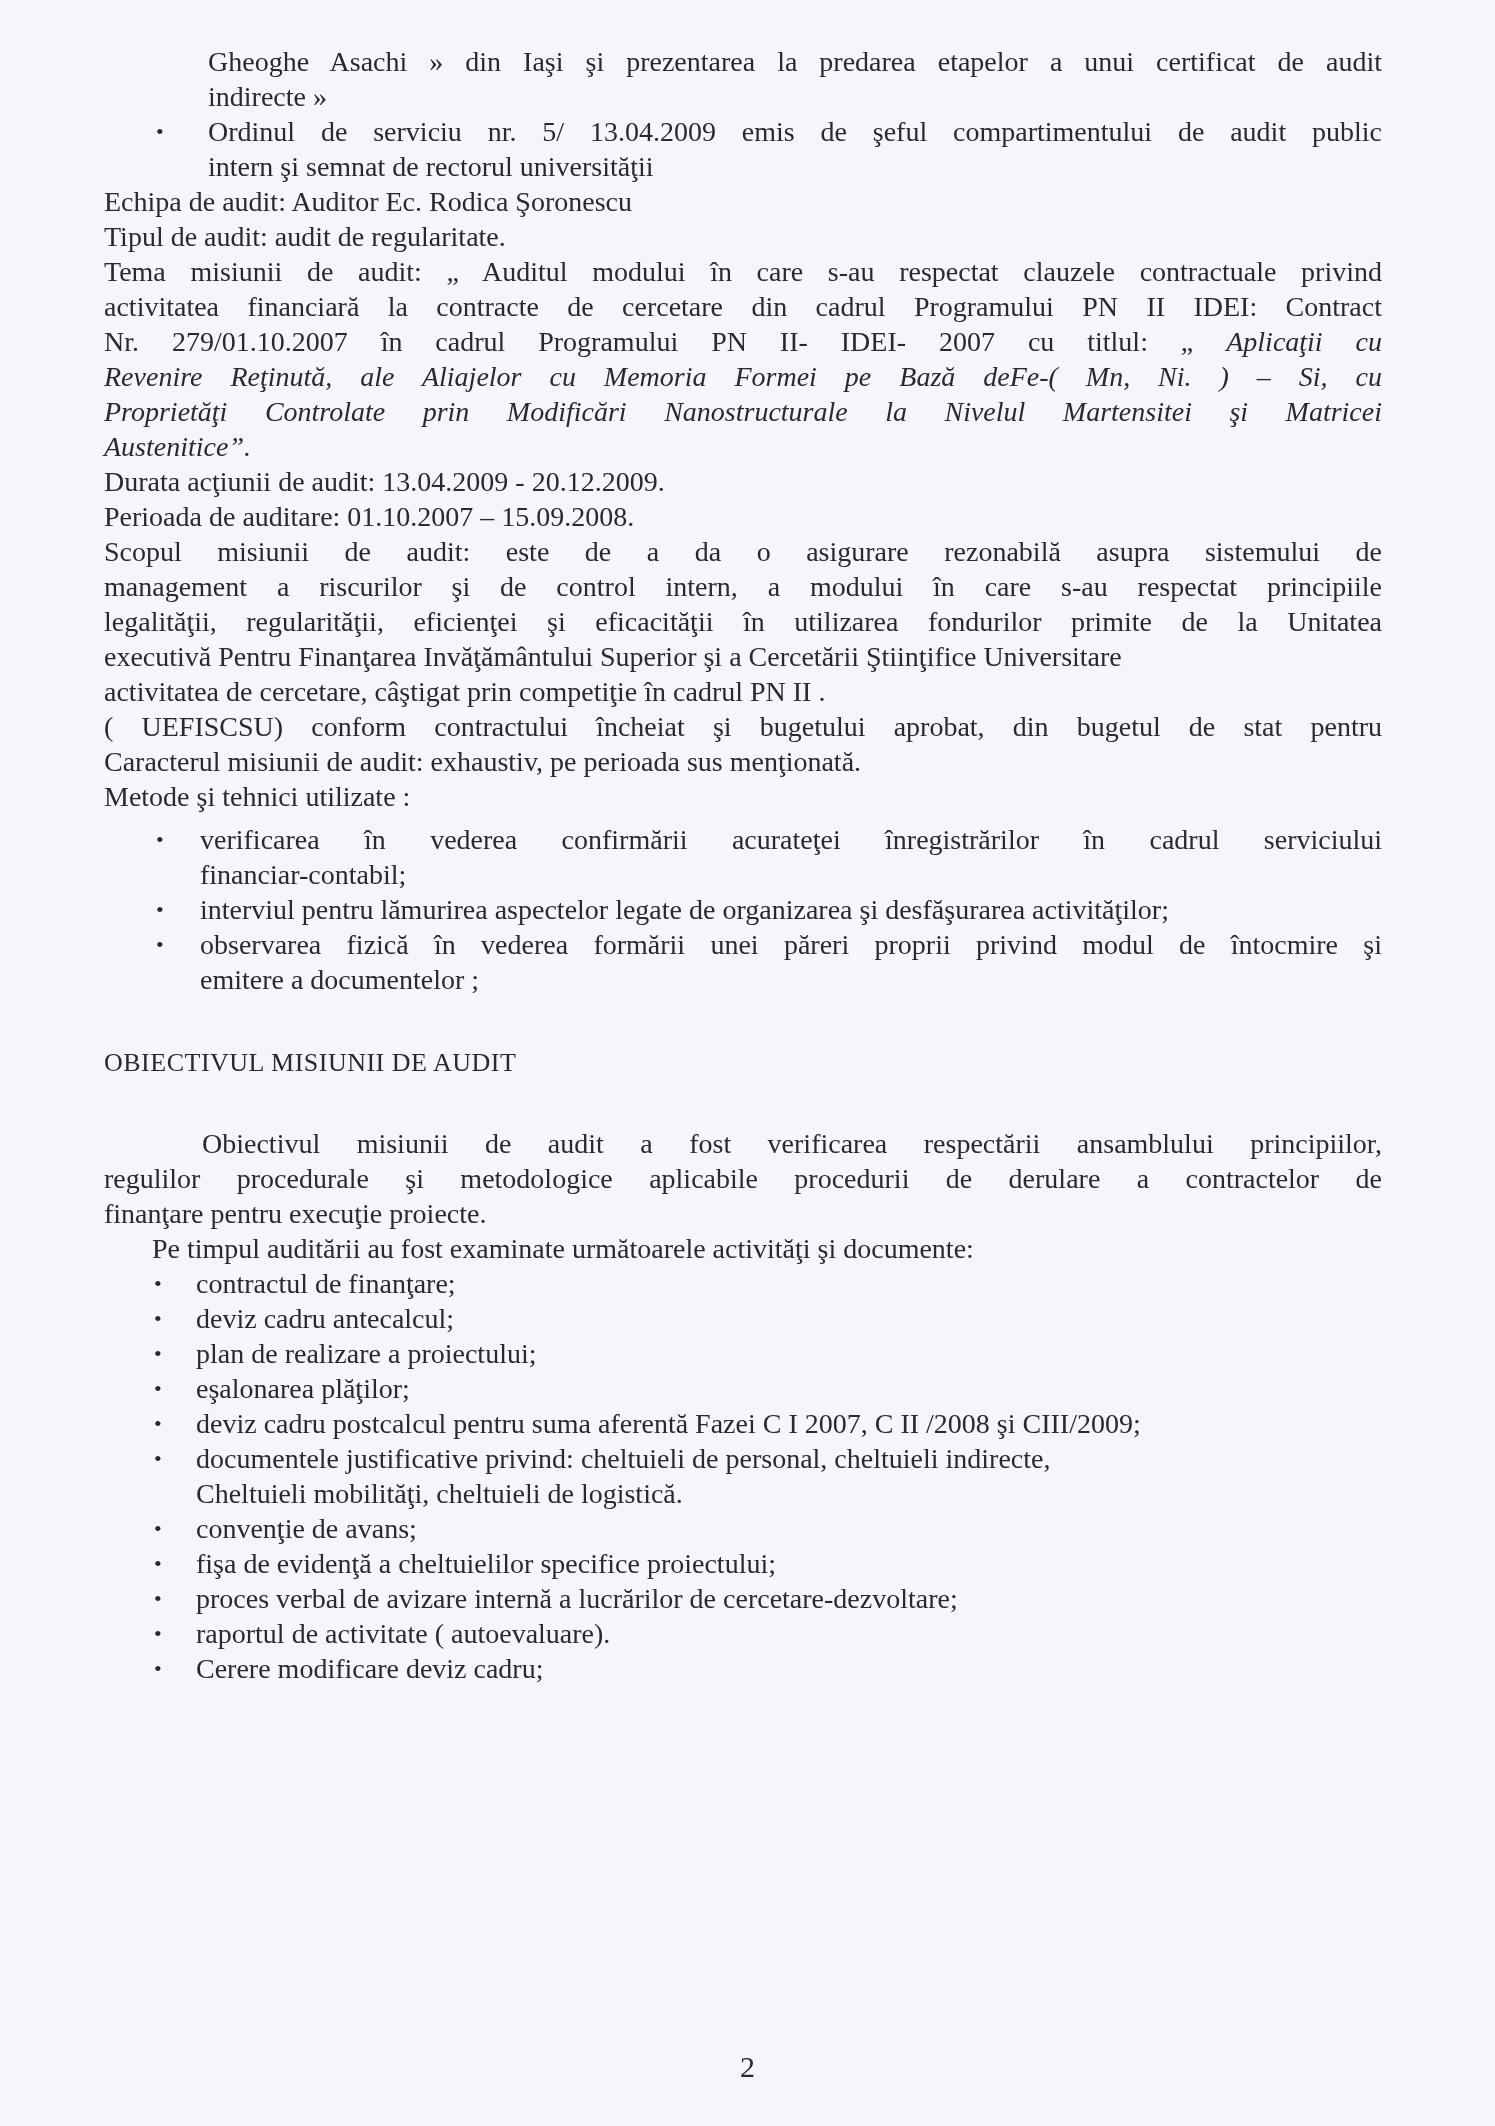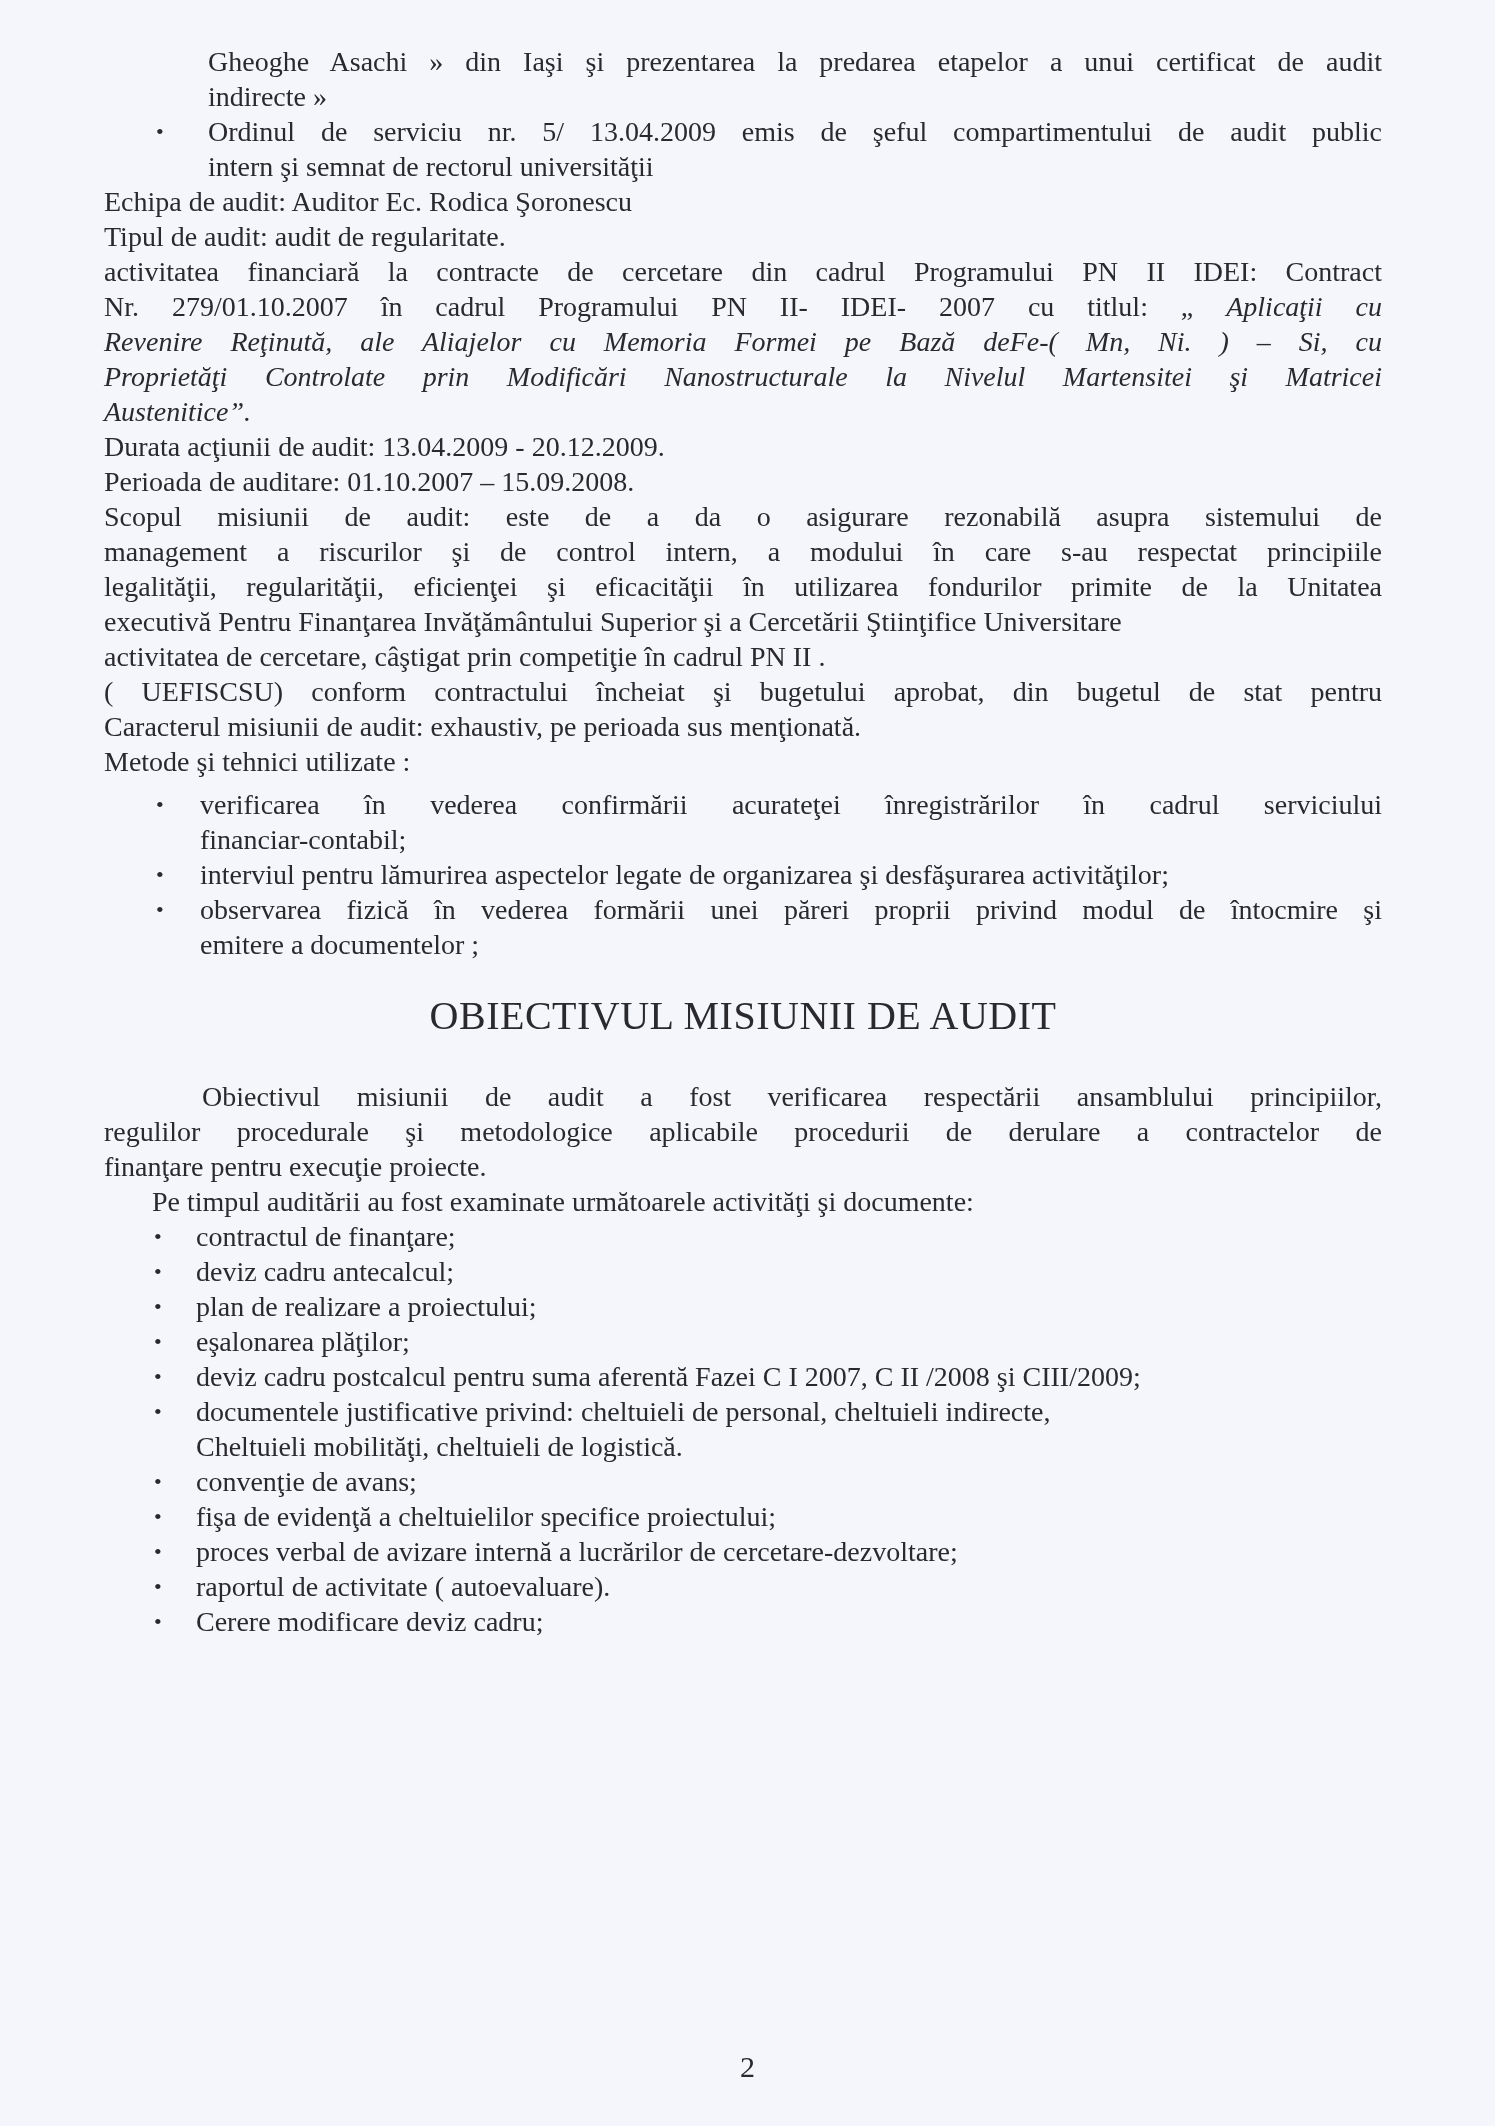--- a/index.html
+++ b/index.html
@@ -25,24 +25,23 @@
     .bullets li { position: relative; }
     .b1 li { padding-left: 104px; }
     .b1 li .dot { position: absolute; left: 52px; top: 0; }
     .b2 li { padding-left: 96px; }
     .b2 li .dot { position: absolute; left: 52px; top: 0; }
     .b3 li { padding-left: 92px; }
     .b3 li .dot { position: absolute; left: 50px; top: 0; }
     .dot { font-size: 22px; }
     .it { font-style: italic; }
     .heading {
-      margin-top: 36px;
-      font-size: 40px;
+      margin-top: 48px;
+      font-size: 26px;
       letter-spacing: 0.5px;
-      text-align: center;
     }
     .para-indent { text-indent: 98px; }
     .gap { height: 8px; }
     .pagenum {
       position: absolute;
       left: 0; width: 1495px; top: 2050px;
       text-align: center;
       font-size: 30px;
     }
   </style>
@@ -61,20 +60,21 @@
       <span class="dot">•</span>
       <span class="ln just">Ordinul de serviciu nr. 5/ 13.04.2009 emis de şeful compartimentului de audit public</span>
       <span class="ln">intern şi semnat de rectorul universităţii</span>
     </li>
   </ul>
 
   <span class="ln">Echipa de audit: Auditor Ec. Rodica Şoronescu</span>
   <span class="ln">Tipul de audit:   audit de regularitate.</span>
 
   <div>
+    <span class="ln just">Tema misiunii de audit: „ Auditul modului în care s-au respectat clauzele contractuale privind</span>
     <span class="ln just">activitatea financiară la contracte de cercetare din cadrul Programului PN II  IDEI: Contract</span>
     <span class="ln just"><span>Nr. 279/01.10.2007   în cadrul Programului PN II- IDEI- 2007 cu titlul: „ </span><span class="it">Aplicaţii cu</span></span>
     <span class="ln just it">Revenire Reţinută, ale Aliajelor cu Memoria Formei pe Bază deFe-( Mn, Ni. ) – Si, cu</span>
     <span class="ln just it">Proprietăţi Controlate prin Modificări Nanostructurale la Nivelul Martensitei şi Matricei</span>
     <span class="ln it">Austenitice”.</span>
   </div>
 
   <span class="ln">Durata acţiunii de audit:  13.04.2009 - 20.12.2009.</span>
   <span class="ln">Perioada de auditare: 01.10.2007 – 15.09.2008.</span>
 

